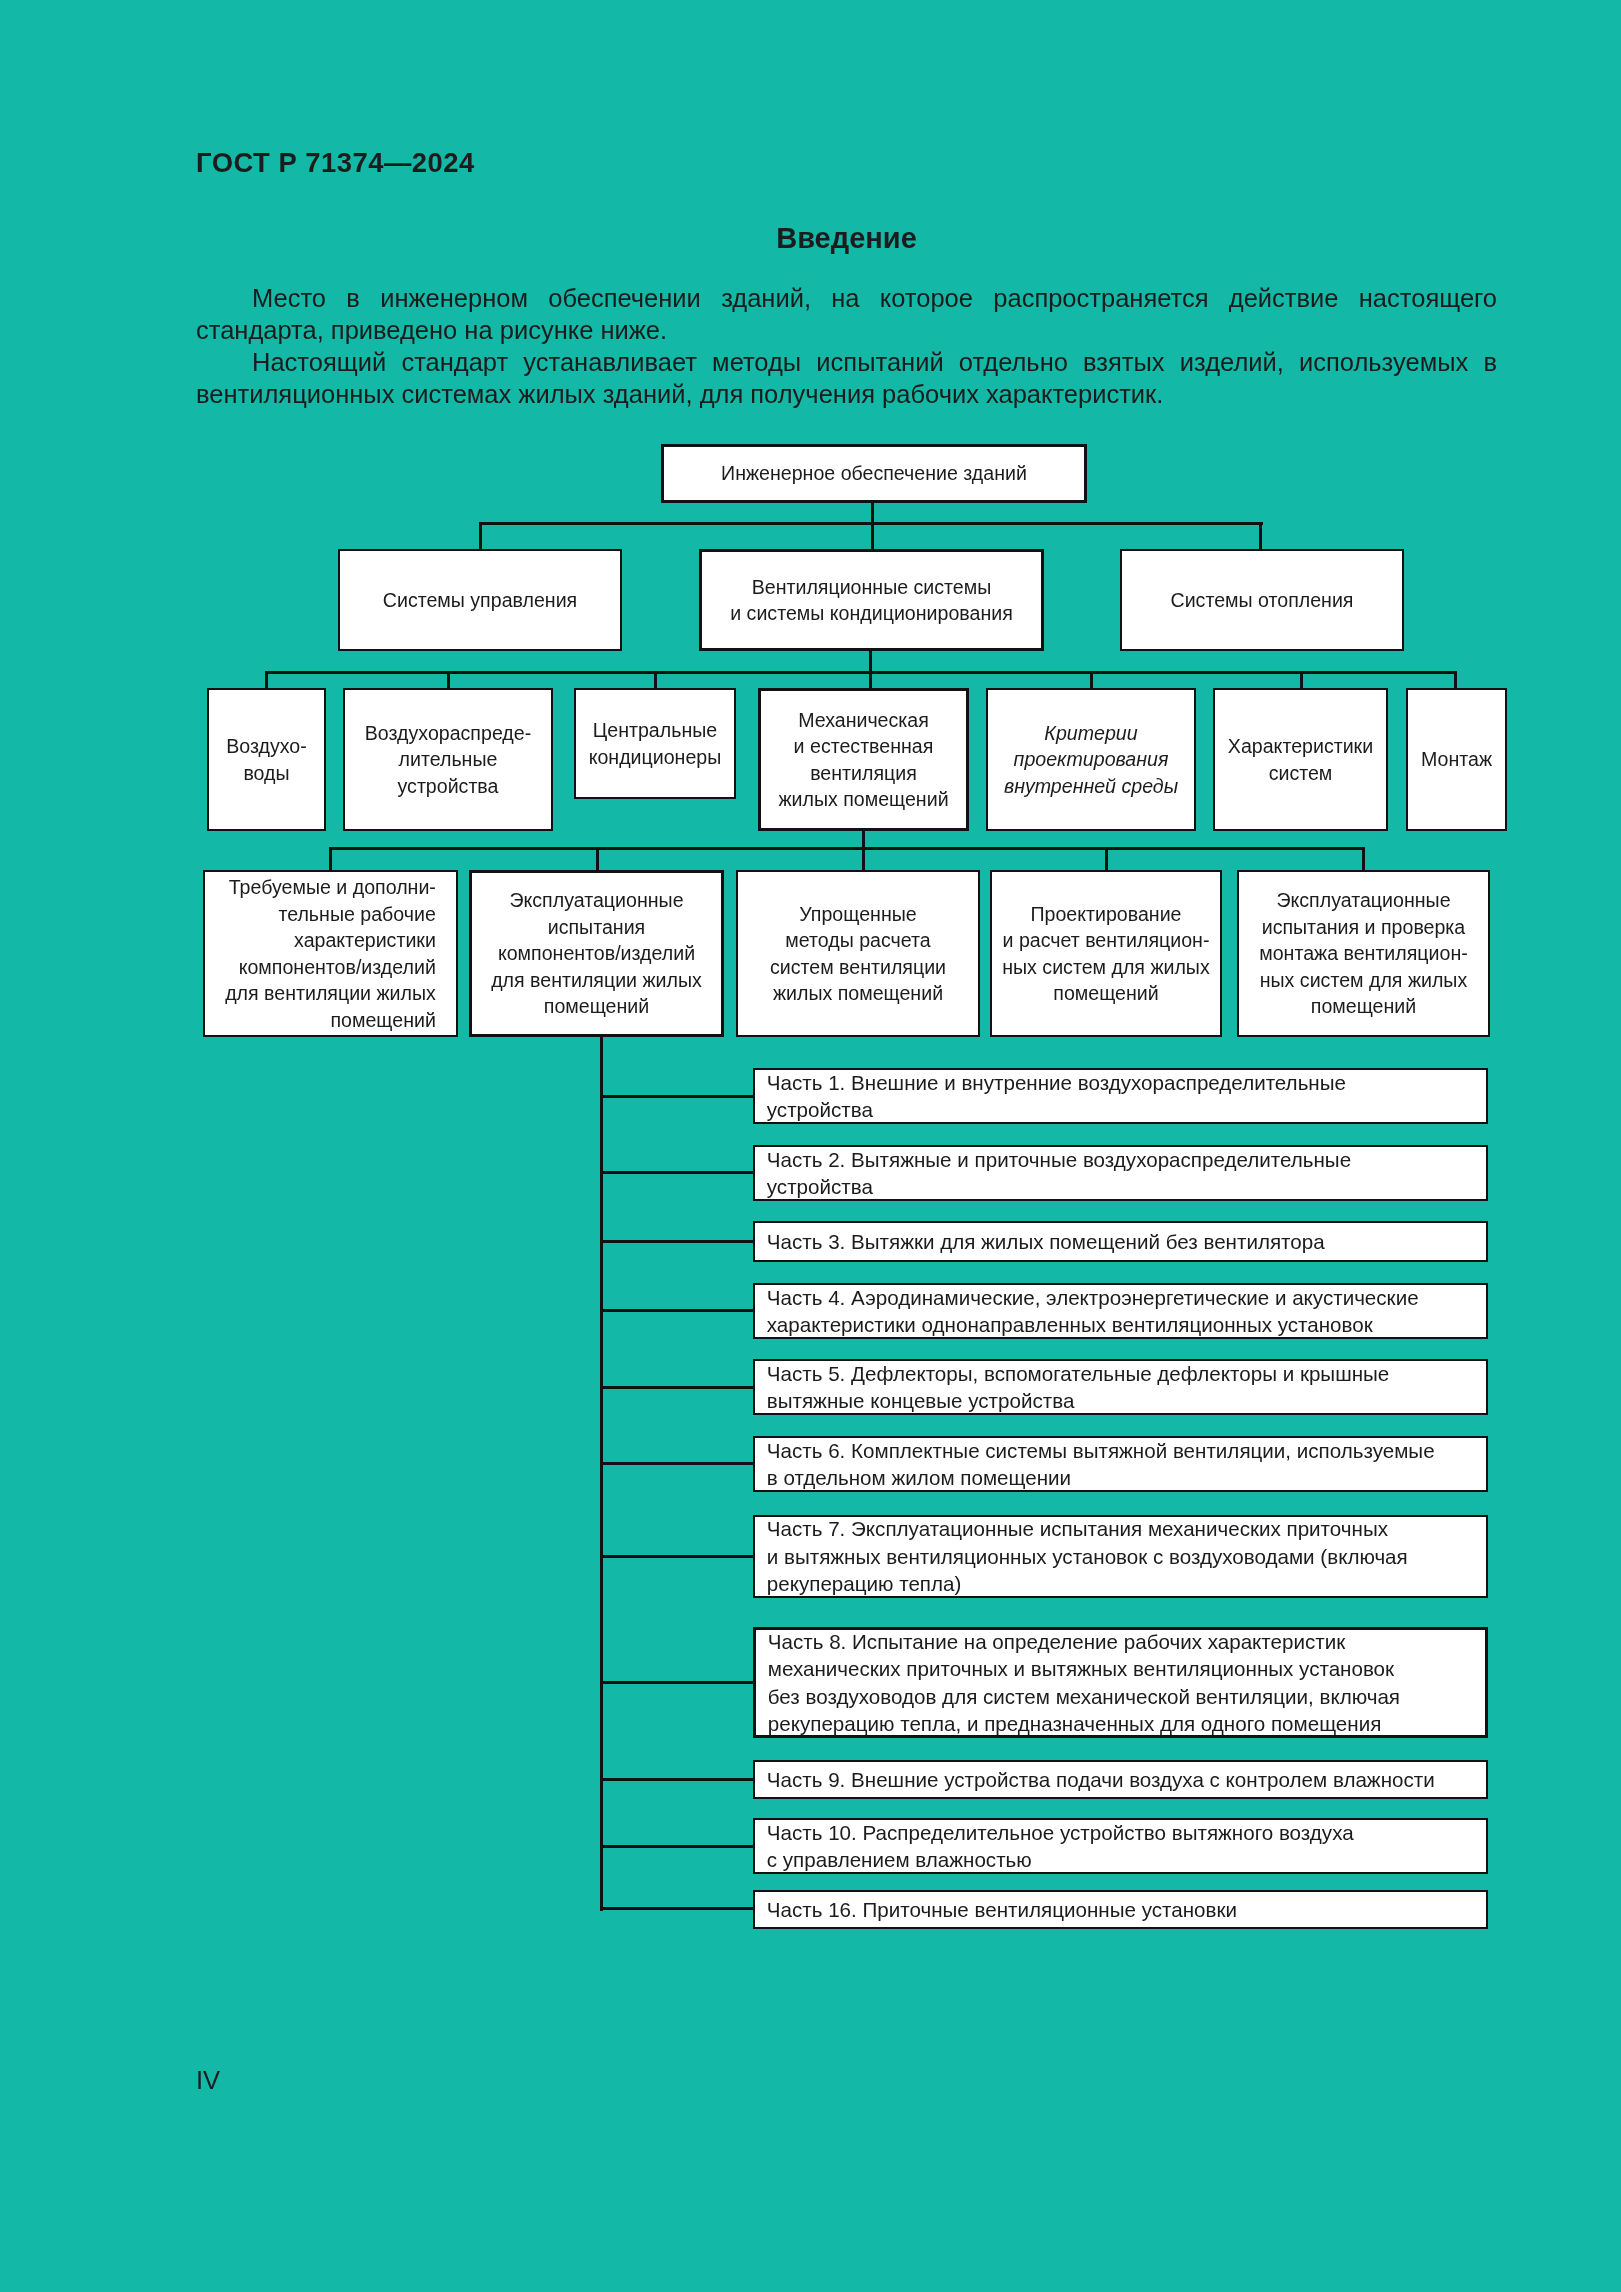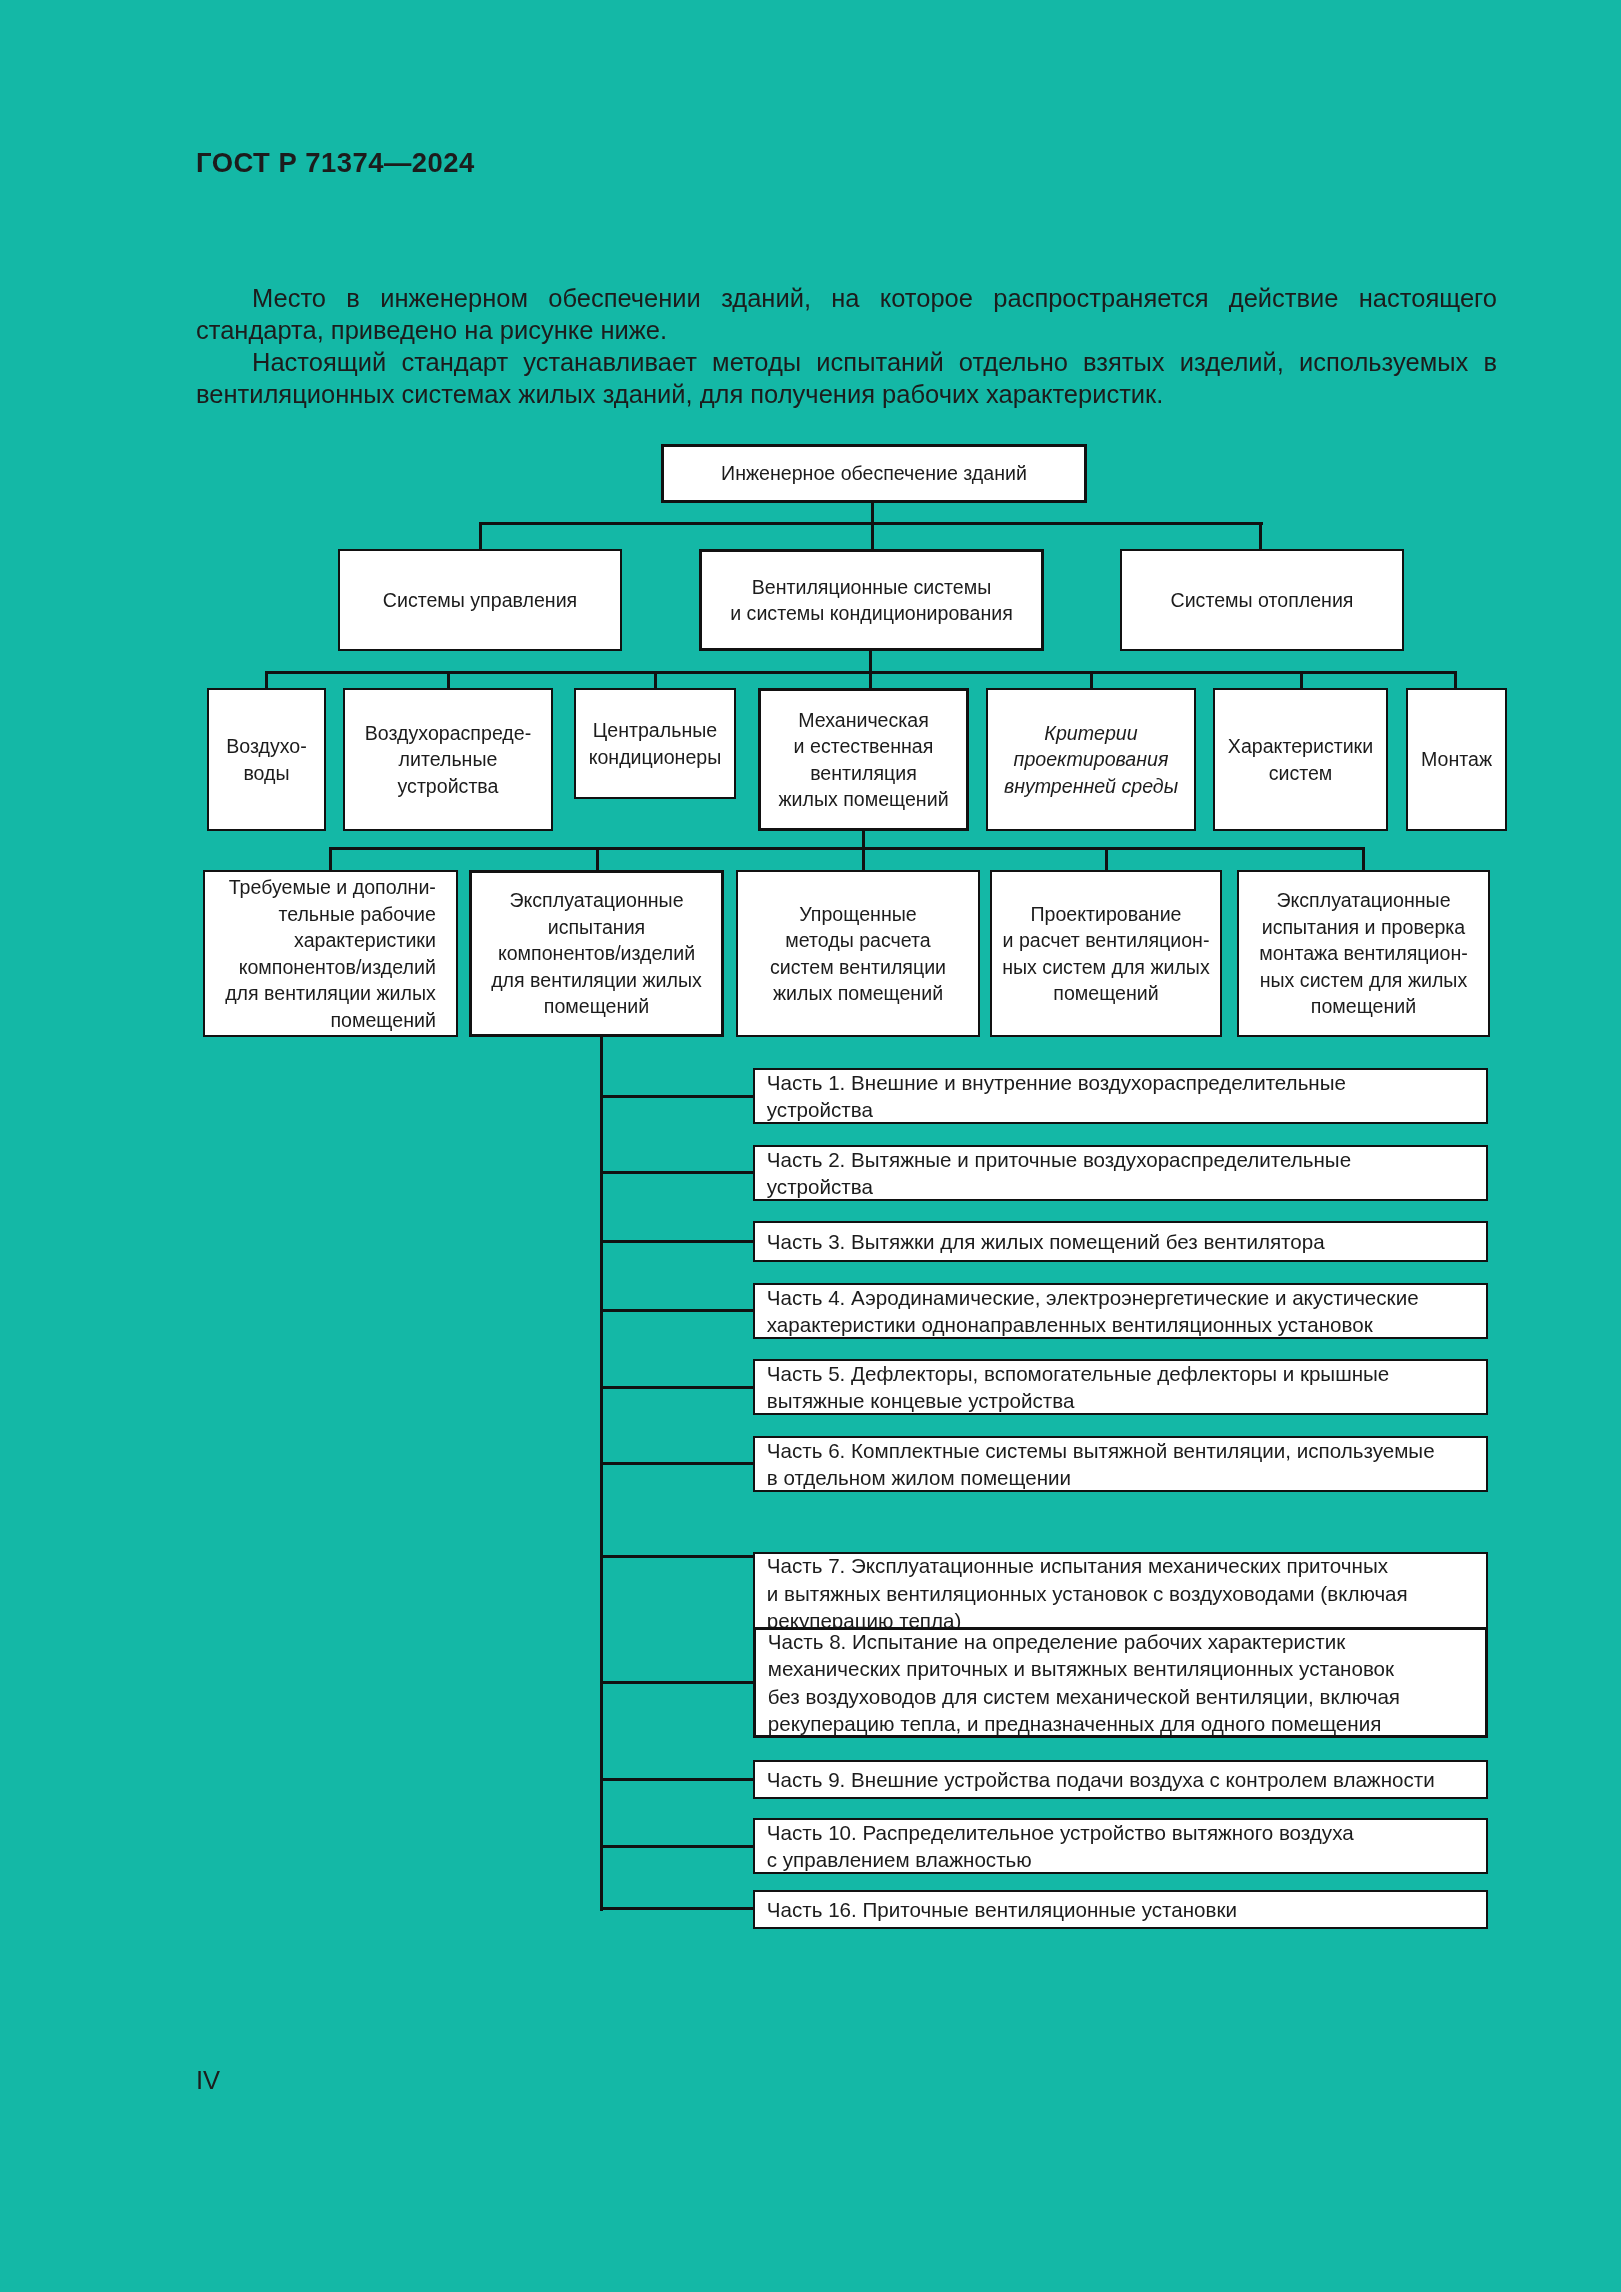--- a/index.html
+++ b/index.html
@@ -26,20 +26,21 @@
   }
   .part.thick{border-width:3.9px;}
   .line{position:absolute;background:#111;}
 </style>
 </head>
 <body>
 
 <div id="page">
 
   <div class="doc-code">ГОСТ Р 71374—2024</div>
+  <div class="sec-title">Введение</div>
   <div class="bodytext">
     <p>Место в инженерном обеспечении зданий, на которое распространяется действие настоящего стандарта, приведено на рисунке ниже.</p>
     <p>Настоящий стандарт устанавливает методы испытаний отдельно взятых изделий, используемых в вентиляционных системах жилых зданий, для получения рабочих характеристик.</p>
   </div>
 
   <div>
 
     <div class="box thick" style="left:661px;top:444px;width:426px;height:59px;">Инженерное обеспечение зданий</div>
 
     <div class="line" style="left:871px;top:503px;width:2.9px;height:48px;"></div>
@@ -128,21 +129,21 @@
 устройства</div>
     <div class="part" style="top:1145px;height:56px;">Часть 2. Вытяжные и приточные воздухораспределительные
 устройства</div>
     <div class="part" style="top:1221px;height:41px;">Часть 3. Вытяжки для жилых помещений без вентилятора</div>
     <div class="part" style="top:1283px;height:56px;">Часть 4. Аэродинамические, электроэнергетические и акустические
 характеристики однонаправленных вентиляционных установок</div>
     <div class="part" style="top:1359px;height:56px;">Часть 5. Дефлекторы, вспомогательные дефлекторы и крышные
 вытяжные концевые устройства</div>
     <div class="part" style="top:1436px;height:56px;">Часть 6. Комплектные системы вытяжной вентиляции, используемые
 в отдельном жилом помещении</div>
-    <div class="part" style="top:1515px;height:83px;margin-top:37px;">Часть 7. Эксплуатационные испытания механических приточных
+    <div class="part" style="top:1515px;height:83px;">Часть 7. Эксплуатационные испытания механических приточных
 и вытяжных вентиляционных установок с воздуховодами (включая
 рекуперацию тепла)</div>
     <div class="part thick" style="top:1627px;height:111px;">Часть 8. Испытание на определение рабочих характеристик
 механических приточных и вытяжных вентиляционных установок
 без воздуховодов для систем механической вентиляции, включая
 рекуперацию тепла, и предназначенных для одного помещения</div>
     <div class="part" style="top:1760px;height:39px;text-align:right;">Часть 9. Внешние устройства подачи воздуха с контролем влажности</div>
     <div class="part" style="top:1818px;height:56px;">Часть 10. Распределительное устройство вытяжного воздуха
 с управлением влажностью</div>
     <div class="part" style="top:1890px;height:39px;">Часть 16. Приточные вентиляционные установки</div>

